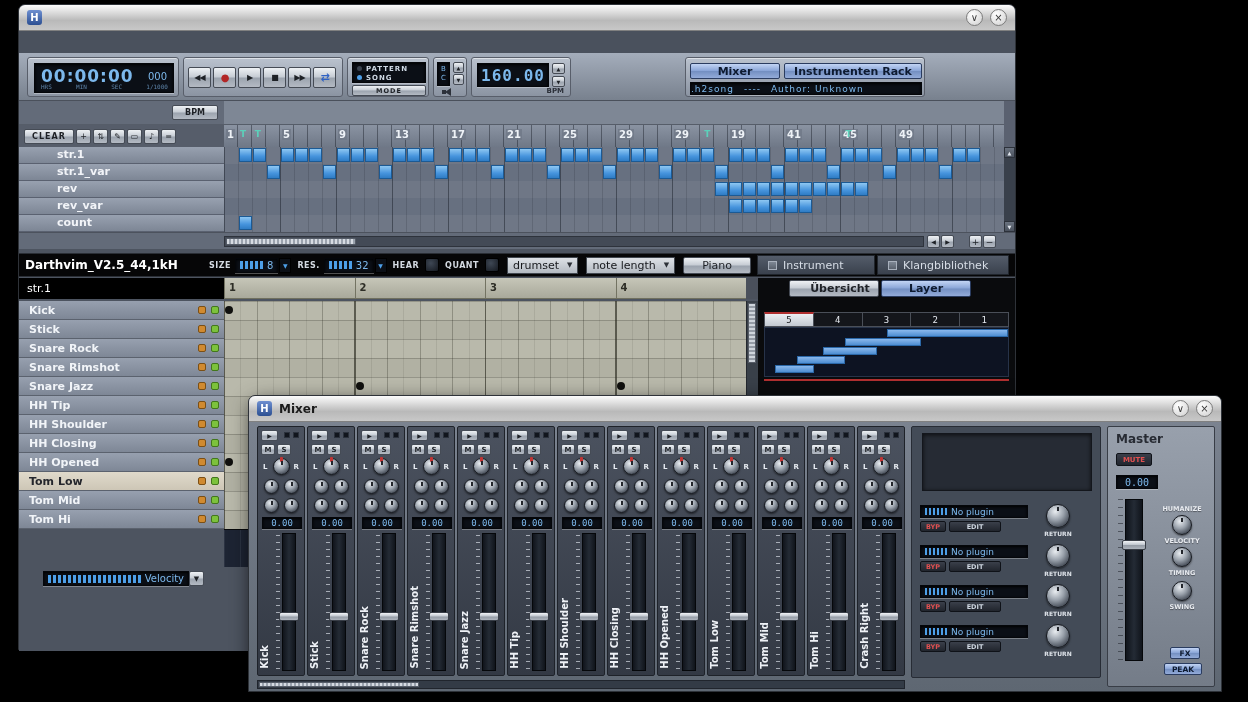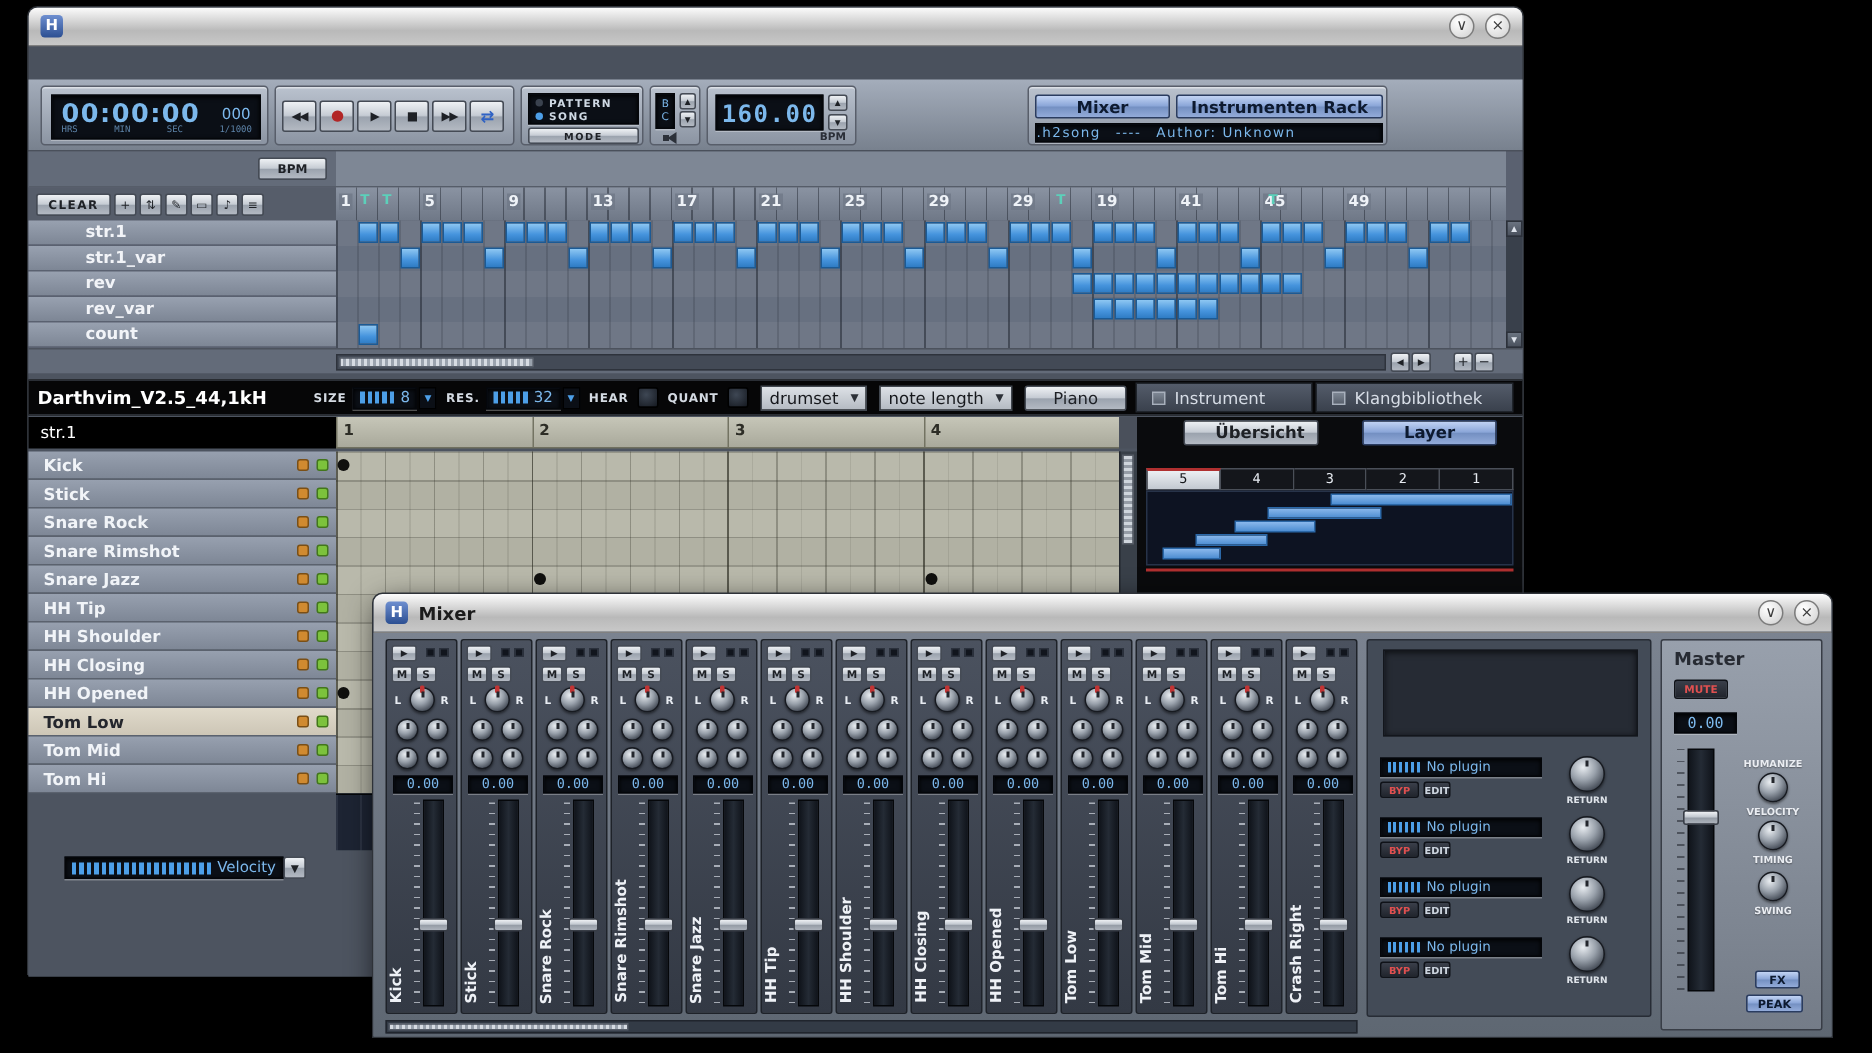--- a/index.html
+++ b/index.html
@@ -158,21 +158,21 @@
 #pe-leftbottom{position:absolute;left:0;top:280px;width:205px;height:122px;background:#4d5460;}
 #vel-bar{position:absolute;left:24px;top:42px;width:146px;height:15px;display:flex;align-items:center;gap:4px;padding:0 4px;}
 #vel-ticks{flex:1;height:8px;background:repeating-linear-gradient(90deg,#4d9fe8 0 3px,transparent 3px 5px);}
 #vel-text{font-size:10px;}
 #vel-drop{position:absolute;left:170px;top:42px;width:15px;height:15px;font-size:7px;}
 #pe-midbottom{position:absolute;left:205px;top:318px;width:534px;height:84px;background:#4d5460;}
 
 
 #pe-right{position:absolute;left:739px;top:29px;width:257px;height:373px;background:#0a0b0d;}
 #ov-btn{position:absolute;left:31px;top:2px;width:90px;height:17px;font-size:11px;font-weight:bold;padding-left:12px;}
-#layer-btn{position:absolute;left:123px;top:2px;width:90px;height:17px;font-size:11px;margin-left:27px;}
+#layer-btn{position:absolute;left:123px;top:2px;width:90px;height:17px;font-size:11px;}
 #layer-tabs{position:absolute;left:6px;top:34px;width:245px;height:15px;display:flex;}
 .layer-cell{flex:1;height:15px;background:#14161b;border:1px solid #4a4f58;border-left:none;color:#e6eaf0;
   font-size:9px;font-family:"DejaVu Sans Mono","Liberation Mono",monospace;display:flex;align-items:center;justify-content:center;}
 #layer-tabs .layer-cell:first-of-type{border-left:1px solid #4a4f58;}
 .layer-cell.selected{background:linear-gradient(#eceff3,#c3c9d1);color:#15171b;border-top:2px solid #b03030;}
 #layer-display{position:absolute;left:6px;top:49px;width:245px;height:50px;background:#0d1322;border:1px solid #273349;overflow:hidden;}
 .layer-bar{position:absolute;height:8px;background:linear-gradient(#8ab8ec,#4e8ed2);border:1px solid #2b68a8;}
 #layer-redline{position:absolute;left:6px;top:101px;width:245px;height:2px;background:#b03030;}
 
 
@@ -199,21 +199,21 @@
 #fx-panel{position:absolute;left:662px;top:4px;width:190px;height:252px;background:#434b57;border:1px solid #272c35;border-radius:2px;}
 #fx-display{position:absolute;left:10px;top:6px;width:170px;height:58px;background:#262b34;border:1px solid #13161c;box-shadow:inset 0 1px 4px rgba(0,0,0,.7);}
 #fx-slots{position:absolute;left:0;top:70px;right:0;bottom:0;}
 .fx-slot{position:absolute;left:4px;width:182px;height:38px;}
 .fx-slot:nth-of-type(1){top:6px;}.fx-slot:nth-of-type(2){top:46px;}.fx-slot:nth-of-type(3){top:86px;}.fx-slot:nth-of-type(4){top:126px;}
 .fx-lcd{position:absolute;left:4px;top:2px;width:108px;height:13px;display:flex;align-items:center;gap:4px;padding:0 4px;font-size:9px;}
 .fx-ticks{width:22px;height:7px;background:repeating-linear-gradient(90deg,#4d9fe8 0 2px,transparent 2px 4px);flex:none;}
 .fx-byp,.fx-edit{position:absolute;top:18px;height:11px;background:linear-gradient(#3a3f4a,#21252d);border:1px solid #0f1218;border-radius:2px;
   font-size:6.5px;font-weight:bold;display:flex;align-items:center;justify-content:center;}
 .fx-byp{left:4px;width:26px;color:#e05050;}
-.fx-edit{left:33px;width:18px;color:#ccd4de;}
+.fx-edit{left:33px;width:52px;color:#ccd4de;}
 .fx-knob{left:130px;top:1px;width:24px;height:24px;}
 .fx-return{position:absolute;left:118px;top:27px;width:48px;text-align:center;font-size:6px;font-weight:bold;color:#dfe4ea;}
 #master{position:absolute;left:858px;top:4px;width:108px;height:261px;background:linear-gradient(#98a0ac,#747c88);border:1px solid #383d46;border-radius:2px;}
 #master-title{position:absolute;left:8px;top:5px;font-size:12px;font-weight:bold;color:#272b33;}
 #m-mute{position:absolute;left:8px;top:26px;width:36px;height:13px;background:linear-gradient(#3a3f4a,#21252d);border:1px solid #0f1218;border-radius:2px;color:#e05050;font-size:7px;font-weight:bold;display:flex;align-items:center;justify-content:center;}
 #m-lcd{position:absolute;left:8px;top:48px;width:42px;height:14px;font-size:10px;display:flex;align-items:center;justify-content:center;}
 #m-ticks{position:absolute;left:10px;top:72px;width:5px;height:162px;background:repeating-linear-gradient(180deg,rgba(40,44,52,.6) 0 1px,transparent 1px 8px);}
 #m-fader{position:absolute;left:17px;top:72px;width:18px;height:162px;background:linear-gradient(90deg,#10141b,#242b35 50%,#10141b);border:1px solid #05070a;}
 #m-handle{position:absolute;left:-4px;top:40px;width:24px;height:10px;background:linear-gradient(#f2f4f7,#c2c8d0 45%,#959ca6 55%,#adb3bc);border:1px solid #383d46;border-radius:2px;}
 .m-lbl{position:absolute;left:44px;width:60px;text-align:center;font-size:6.5px;font-weight:bold;color:#eaedf2;text-shadow:0 1px 1px rgba(0,0,0,.4);}

